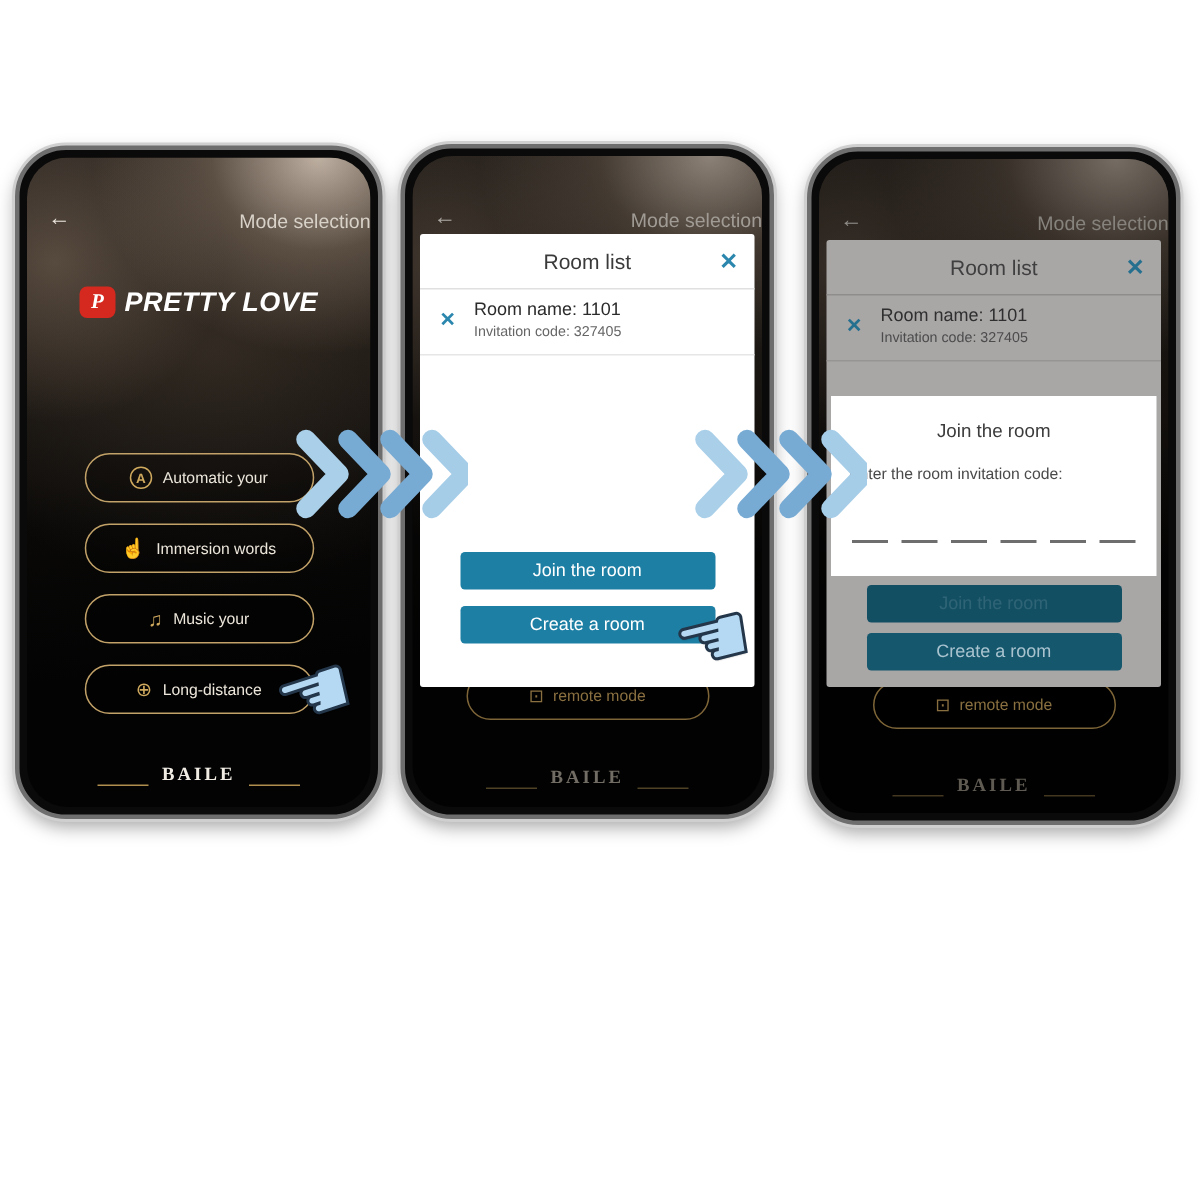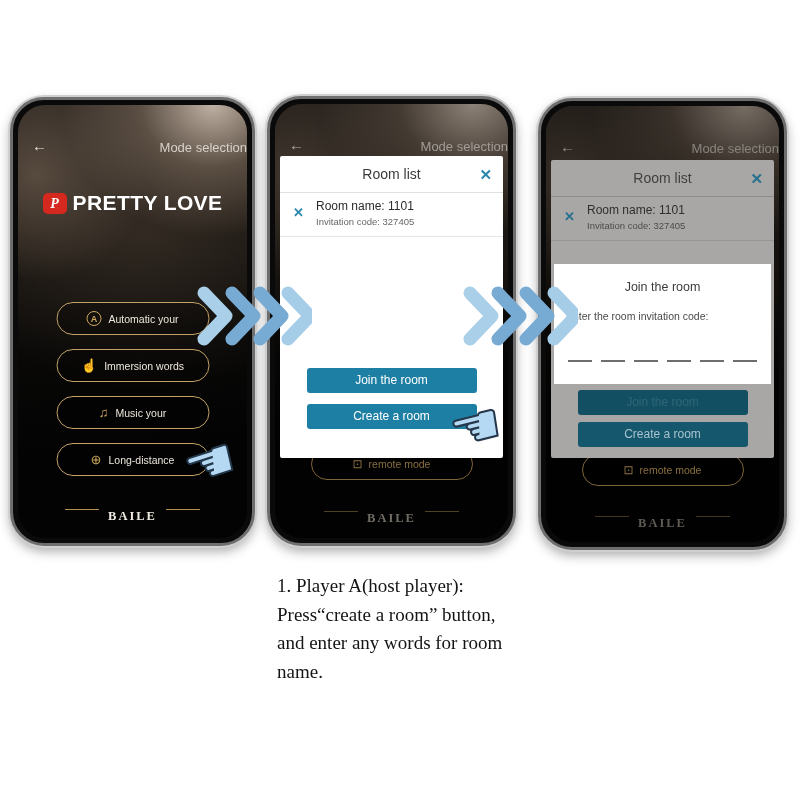--- a/index.html
+++ b/index.html
@@ -30,31 +30,31 @@
   #phone3 .dim-overlay { background:rgba(0,0,0,.38); }
 
   .back-arrow { position:absolute; left:14px; top:32px; color:#e9e4dd; font-size:15px; z-index:0; }
   .screen-title { position:absolute; left:0; right:0; top:35px; text-align:right;
     font-size:13px; color:#d8d2c9; z-index:0; }
 
   
   .logo-row { position:absolute; left:0; right:0; top:86px; display:flex; justify-content:center; align-items:center; gap:6px; }
   .logo-badge { width:24px; height:21px; background:#d5281e; border-radius:5px; color:#fff;
     font:italic bold 14px/21px "Liberation Serif", serif; text-align:center; }
-  .logo-text { color:#fff; font-weight:bold; font-size:21px; letter-spacing:.4px; }
+  .logo-text { color:#fff; font-style:italic; font-weight:bold; font-size:18px; letter-spacing:.4px; }
   .subtitle { position:absolute; left:0; right:0; top:154px; text-align:center; font-size:10.5px; color:#93897d; }
   .modes { position:absolute; left:50%; top:197px; transform:translateX(-50%);
     display:flex; flex-direction:column; gap:14px; }
   .mode-btn { width:153px; height:33px; border:1px solid #c2a268; border-radius:17px;
     display:flex; align-items:center; justify-content:center; gap:7px;
     color:#ece6db; font-size:10.5px; background:rgba(0,0,0,.25); }
   .mode-icon { color:#cfa95e; font-size:13px; line-height:1; }
   .circle-a { width:15px; height:15px; border:1px solid #cfa95e; border-radius:50%;
     color:#cfa95e; font-size:9px; line-height:14px; text-align:center; font-weight:bold; }
-  .baile { position:absolute; left:0; right:0; display:flex; justify-content:center; align-items:flex-start; gap:9px; }
+  .baile { position:absolute; left:0; right:0; display:flex; justify-content:center; align-items:flex-end; gap:9px; }
   #phone1 .baile { top:404px; }
   .baile .line { width:34px; height:1px; background:#b08f4e; }
   .baile .word { color:#f0ece4; font:bold 12.5px "Liberation Serif", serif; letter-spacing:2px; }
   .baile.dim .line { background:#6d5a33; }
   .baile.dim .word { color:#9a9387; }
 
   
   .modal { position:absolute; left:5px; right:5px; top:52px; height:302px; background:#fff;
     border-radius:2px; z-index:3; }
   .modal-header { position:relative; height:37px; border-bottom:1px solid #e0e0e0; }
@@ -239,15 +239,14 @@
   <svg id="arrows2" class="arrow-group" width="116" height="60" viewBox="0 0 116 60">
     <path d="M8 7 L30 30 L8 53" fill="none" stroke="#a9cfe9" stroke-width="13" stroke-linecap="round" stroke-linejoin="round"></path>
     <path d="M36 7 L58 30 L36 53" fill="none" stroke="#78abd4" stroke-width="13" stroke-linecap="round" stroke-linejoin="round"></path>
     <path d="M64 7 L86 30 L64 53" fill="none" stroke="#78abd4" stroke-width="13" stroke-linecap="round" stroke-linejoin="round"></path>
     <path d="M92 7 L114 30 L92 53" fill="none" stroke="#a6cde8" stroke-width="13" stroke-linecap="round" stroke-linejoin="round"></path>
   </svg>
 
   <span id="hand1" class="hand">☚</span>
   <span id="hand2" class="hand">☚</span>
 
-  <div id="caption1" class="caption">1. Player A(host player): Press“create a room” button, and enter any words for room name.</div>
 
 </div>
 
 </body></html>

